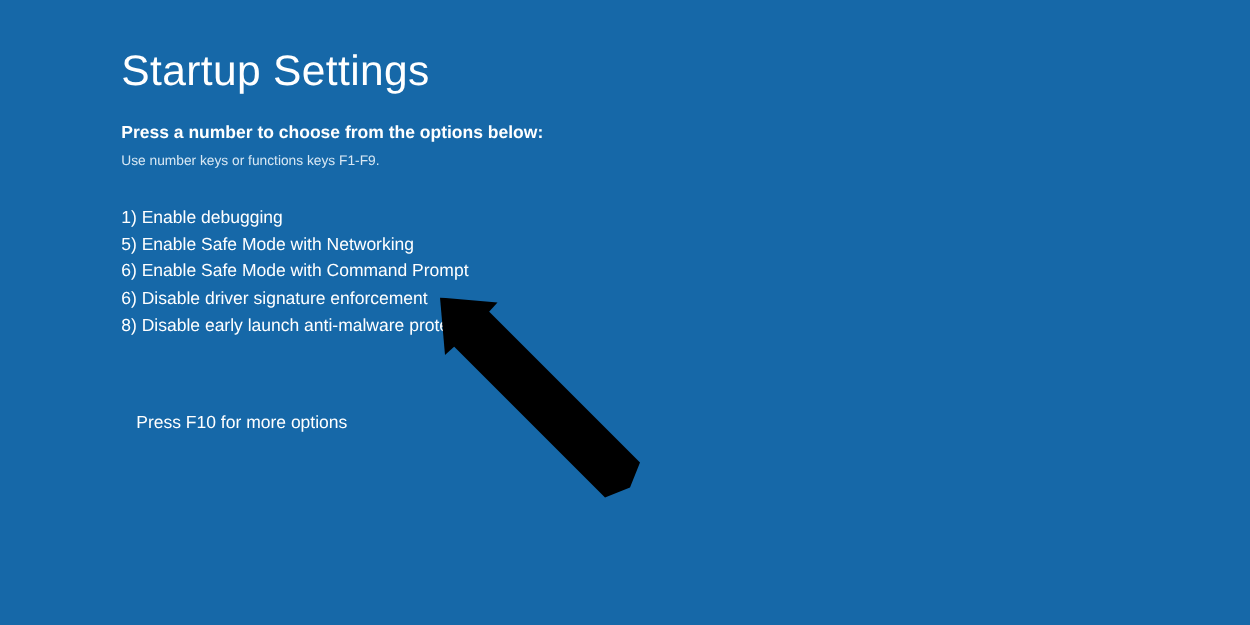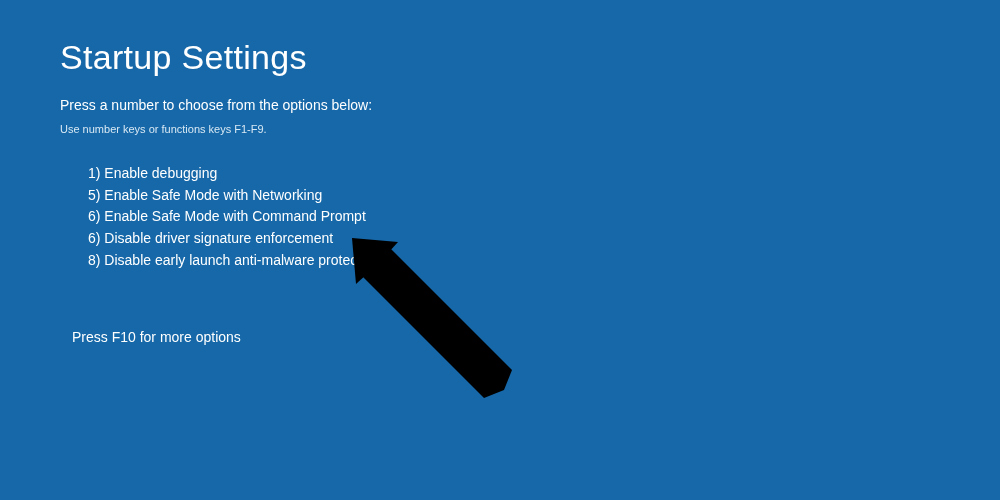--- a/index.html
+++ b/index.html
@@ -10,42 +10,41 @@
     body {
       width: 1000px;
       height: 500px;
       background-color: #1668a8;
       font-family: "Segoe UI Light", "Segoe UI", Arial, sans-serif;
       color: #ffffff;
       overflow: hidden;
       position: relative;
     }
     .container {
-      padding: 38px 0 0 60px;
+      padding: 38px 0 0 97px;
     }
     .title {
       font-size: 34px;
       font-weight: 300;
       margin-bottom: 20px;
       letter-spacing: 0.3px;
     }
     .subtitle {
       font-size: 14px;
-      font-weight: 400;
+      font-weight: 700;
       margin-bottom: 10px;
     }
     .hint {
       font-size: 11px;
       font-weight: 400;
       margin-bottom: 28px;
       color: #d8e8f4;
     }
     .options {
       margin-bottom: 56px;
-      margin-left: 28px;
     }
     .option {
       font-size: 14px;
       font-weight: 400;
       line-height: 1.55;
     }
     .footer-line {
       font-size: 14px;
       font-weight: 400;
       line-height: 1.5;

